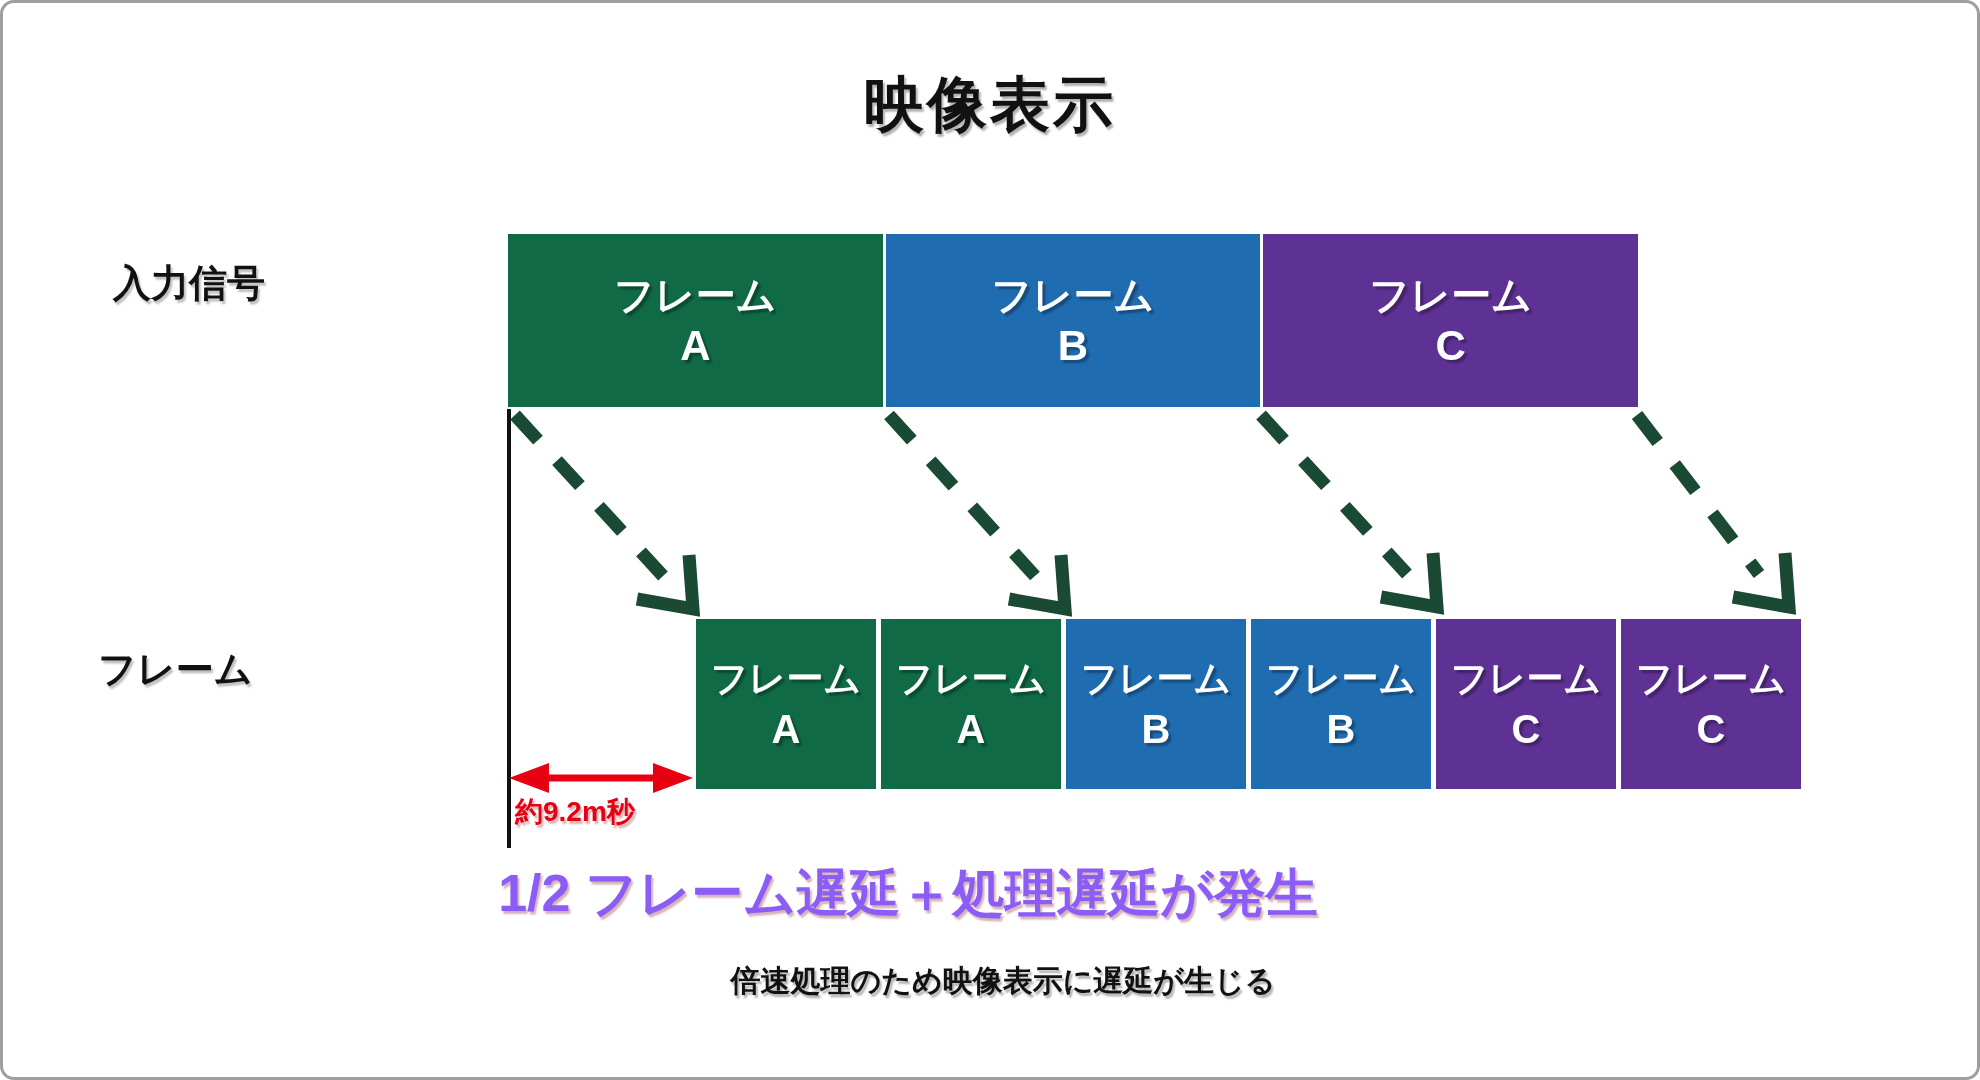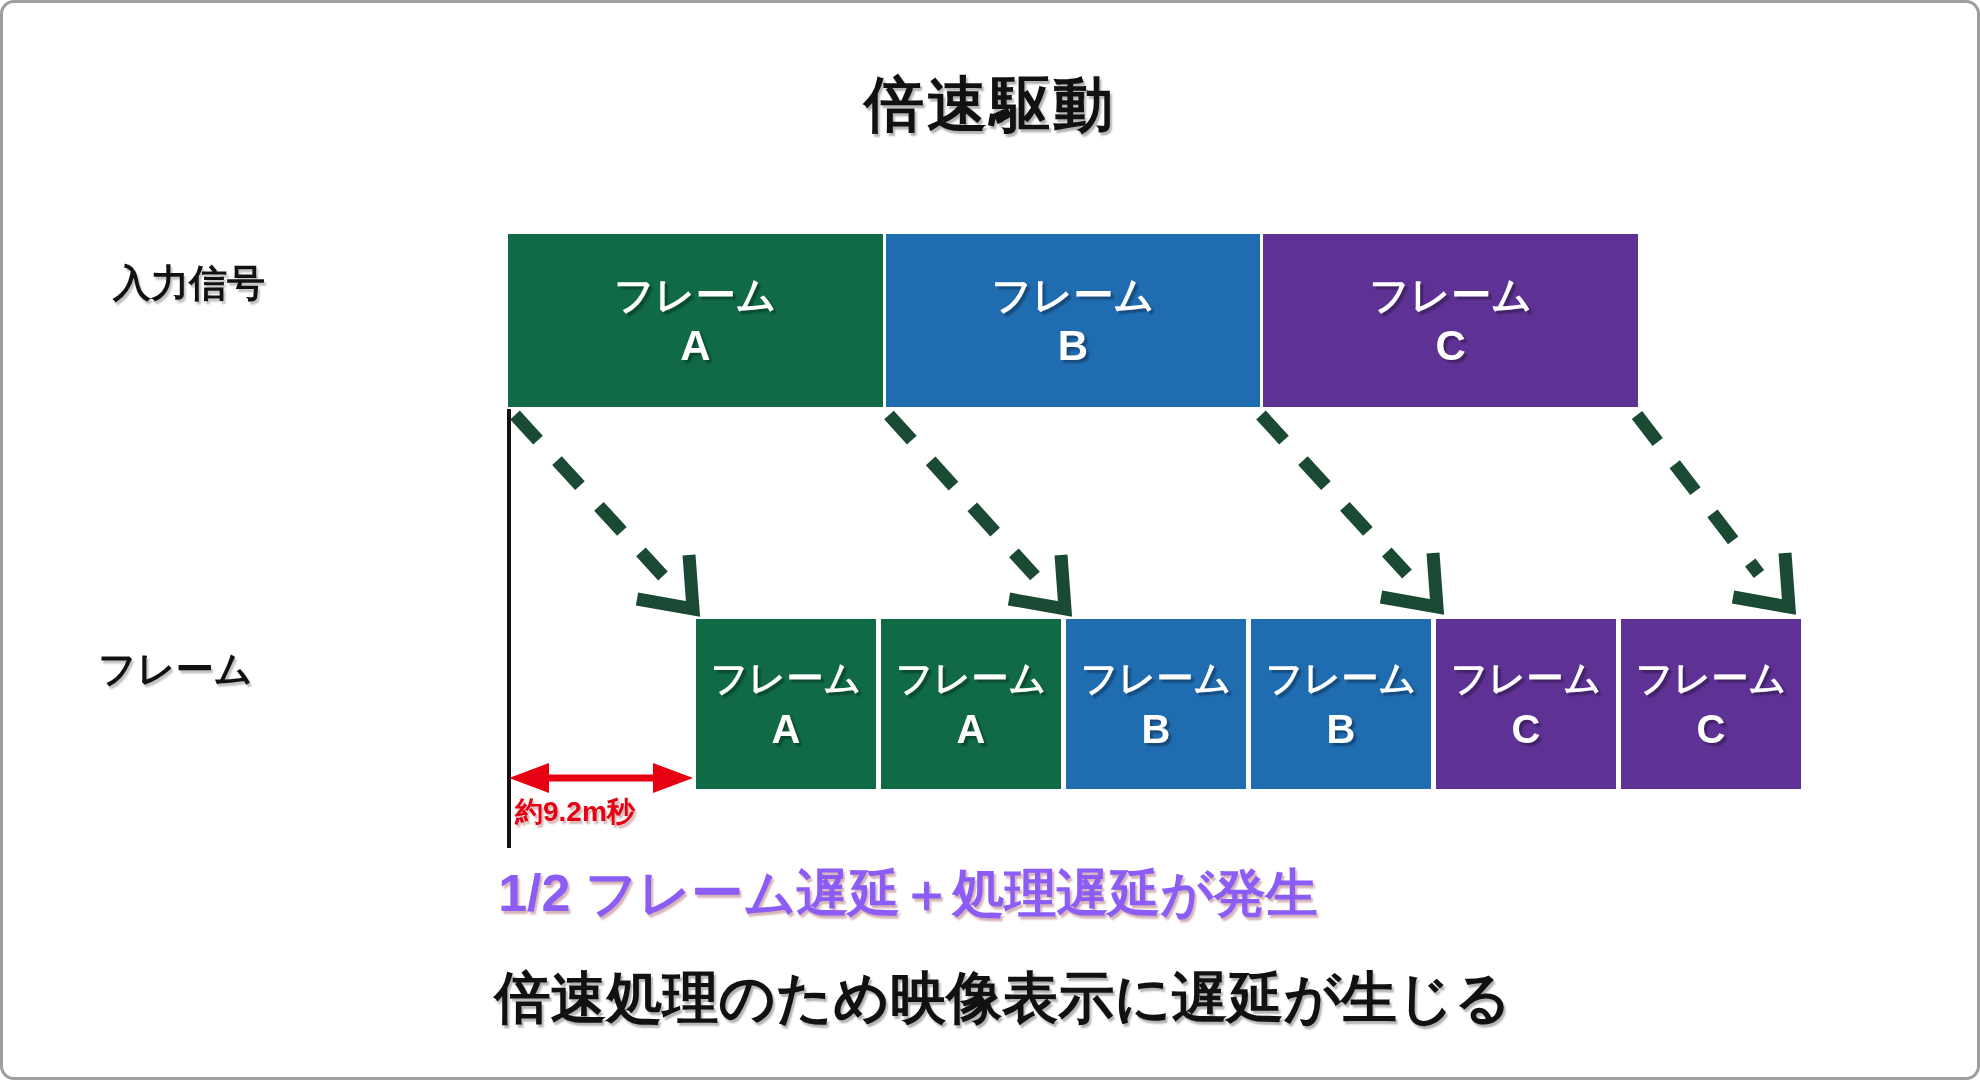--- a/index.html
+++ b/index.html
@@ -43,30 +43,30 @@
     font-size:28px;font-weight:bold;color:#E60012;white-space:nowrap;
     text-shadow:2px 3px 2px rgba(120,0,10,0.30);
   }
   .delay-note{
     position:absolute;left:905px;top:856px;transform:translateX(-50%);
     font-size:52px;font-weight:bold;color:#8b5cf6;white-space:nowrap;
     text-shadow:2px 3px 2px rgba(120,0,10,0.30);
   }
   .caption{
     position:absolute;left:1000px;top:958px;transform:translateX(-50%);
-    font-size:56px;font-weight:bold;color:#111;white-space:nowrap;
+    font-size:30px;font-weight:bold;color:#111;white-space:nowrap;
     text-shadow:2px 3px 2px rgba(0,0,0,0.30);
   }
 </style>
 </head>
 <body>
 
 <div class="canvas">
 
-  <div class="title">倍速駆動</div>
+  <div class="title">映像表示</div>
 
   <div class="row-label input">
     <div>入力信号</div>
   </div>
 
   <div class="frames top">
     <div class="frame" style="background-color: rgb(15, 106, 69);">
       <span class="fname">フレーム</span>
       <span class="fletter">A</span>
     </div>

